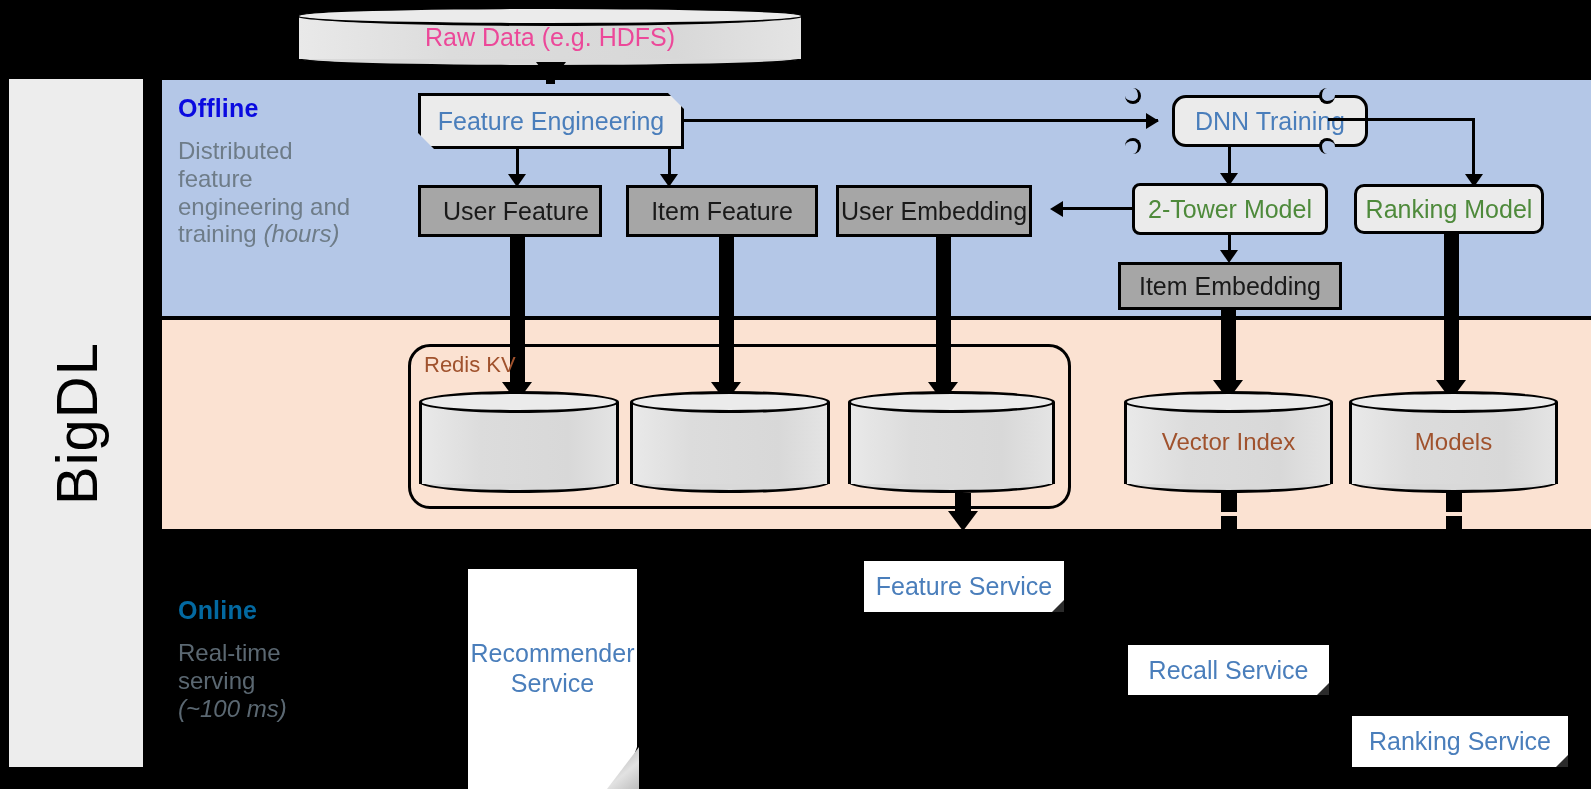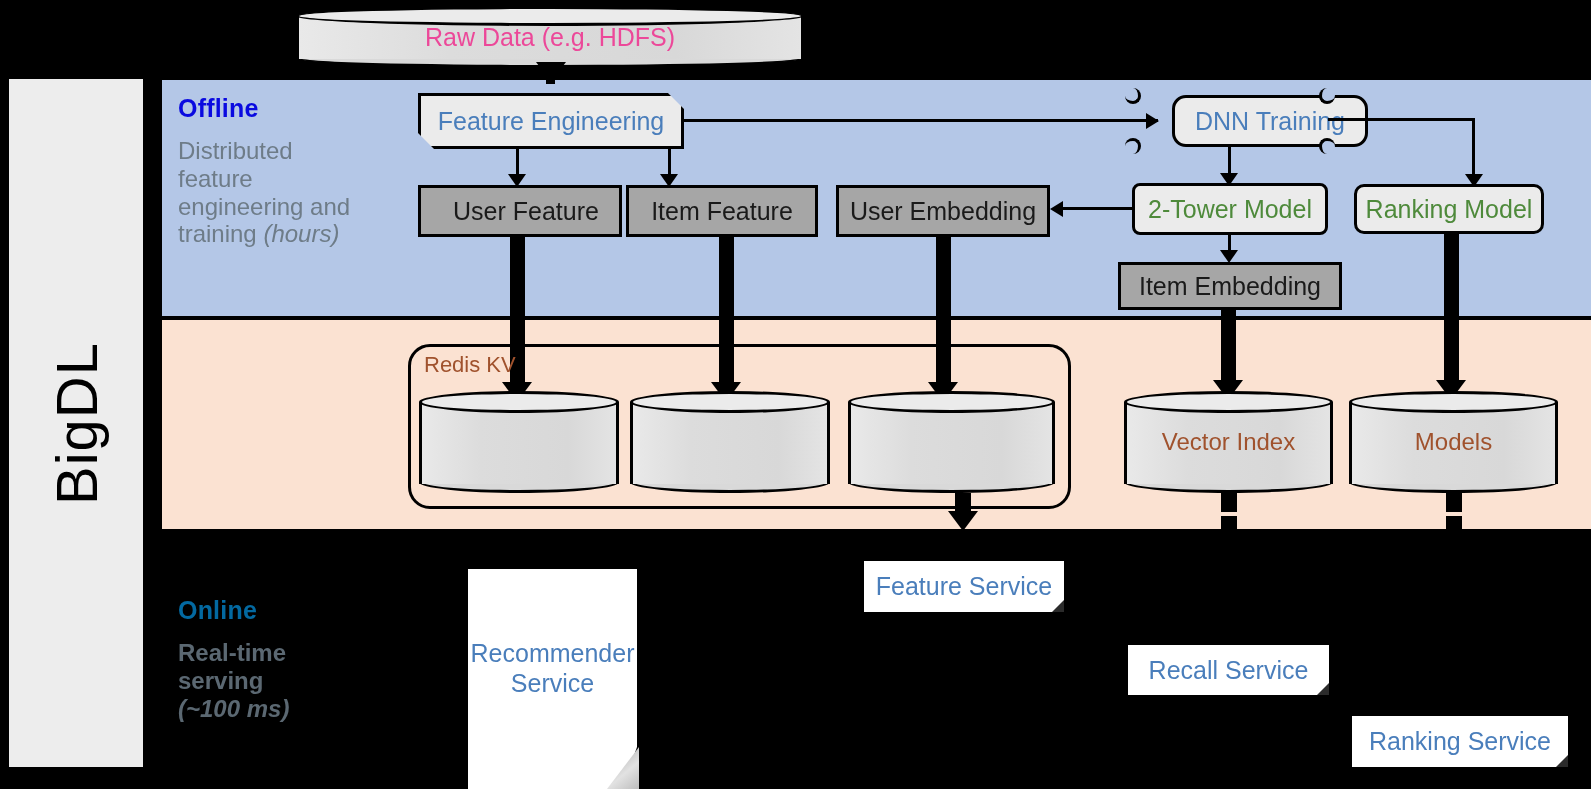--- a/index.html
+++ b/index.html
@@ -20,21 +20,21 @@
   #nearline-band{left:158px;top:320px;width:1433px;height:213px;background:#fbe2d2;border:4px solid #000;border-right:none;border-top:none;}
 
   .band-title{font-size:25px;color:#0a0ae0;font-weight:bold;letter-spacing:.2px;}
   .band-sub{font-size:24px;color:#6e7c88;line-height:1.16;}
   .band-sub i{font-style:italic;}
 
   #offline-txt{left:178px;top:94px;width:215px;}
   #nearline-txt{left:178px;top:356px;width:230px;}
   #online-txt{left:178px;top:596px;width:230px;}
   #online-txt .band-title{color:#0369a1;}
-  #online-txt .band-sub{color:#5b6872;font-weight:bold;}
+  #online-txt .band-sub{color:#5b6872;}
 
   
   .cyl{position:absolute;}
   .cyl .body{position:absolute;left:0;right:0;top:11px;bottom:9px;
        background:linear-gradient(to right,#e9e9e9,#dcdcdc 30%,#d8d8d8 75%,#e4e4e4);
        border-left:3px solid #000;border-right:3px solid #000;}
   .cyl .top{position:absolute;left:0;right:0;top:0;height:22px;border-radius:50%;
        background:#ebebeb;border:3px solid #000;box-sizing:border-box;}
   .cyl .bot{position:absolute;left:0;right:0;bottom:0;height:22px;border-radius:50%;
        background:#d9d9d9;border:3px solid #000;box-sizing:border-box;}
@@ -154,27 +154,27 @@
   <div class="abs" style="left:1125px;top:138px;width:16px;height:16px;border-radius:50%;background:#b4c7e7;border:3px solid #000;border-bottom:none;border-left:none;"></div>
   <div class="abs" style="left:1319px;top:138px;width:16px;height:16px;border-radius:50%;background:#b4c7e7;border:3px solid #000;border-bottom:none;border-right:none;"></div>
 
   <div class="vline" style="left:1228px;top:147px;width:3px;height:30px;"></div>
   <div class="arrowdown" style="left:1220px;top:173px;"></div>
 
   <div class="hline" style="left:1328px;top:118px;width:147px;height:3px;"></div>
   <div class="vline" style="left:1472px;top:118px;width:3px;height:60px;"></div>
   <div class="arrowdown" style="left:1465px;top:174px;"></div>
 
-  <div class="abs graybox" style="left:418px;top:185px;width:204px;height:52px;padding-left:12px;">
+  <div class="abs graybox" style="left:418px;top:185px;width:184px;height:52px;padding-left:12px;">
     <span>User Feature</span>
   </div>
   <div class="abs graybox" style="left:626px;top:185px;width:192px;height:52px;">
     <span>Item Feature</span>
   </div>
-  <div class="abs graybox" style="left:836px;top:185px;width:214px;height:52px;text-align:right;">
+  <div class="abs graybox" style="left:836px;top:185px;width:196px;height:52px;text-align:right;">
     <span>User Embedding</span>
   </div>
   <div class="abs graybox" style="left:1118px;top:262px;width:224px;height:48px;">
     <span>Item Embedding</span>
   </div>
 
   <div class="abs roundbox" style="left:1132px;top:183px;width:196px;height:52px;border-radius:8px;">
     <span>2-Tower Model</span>
   </div>
   <div class="abs roundbox" style="left:1354px;top:184px;width:190px;height:50px;">

